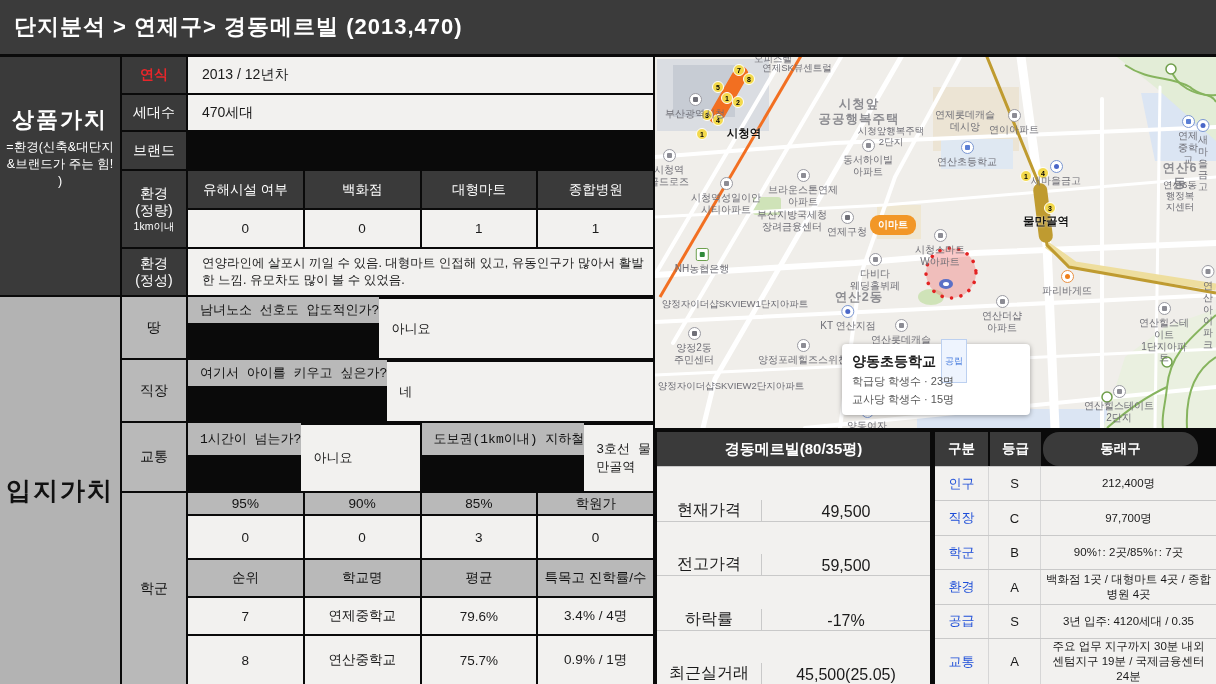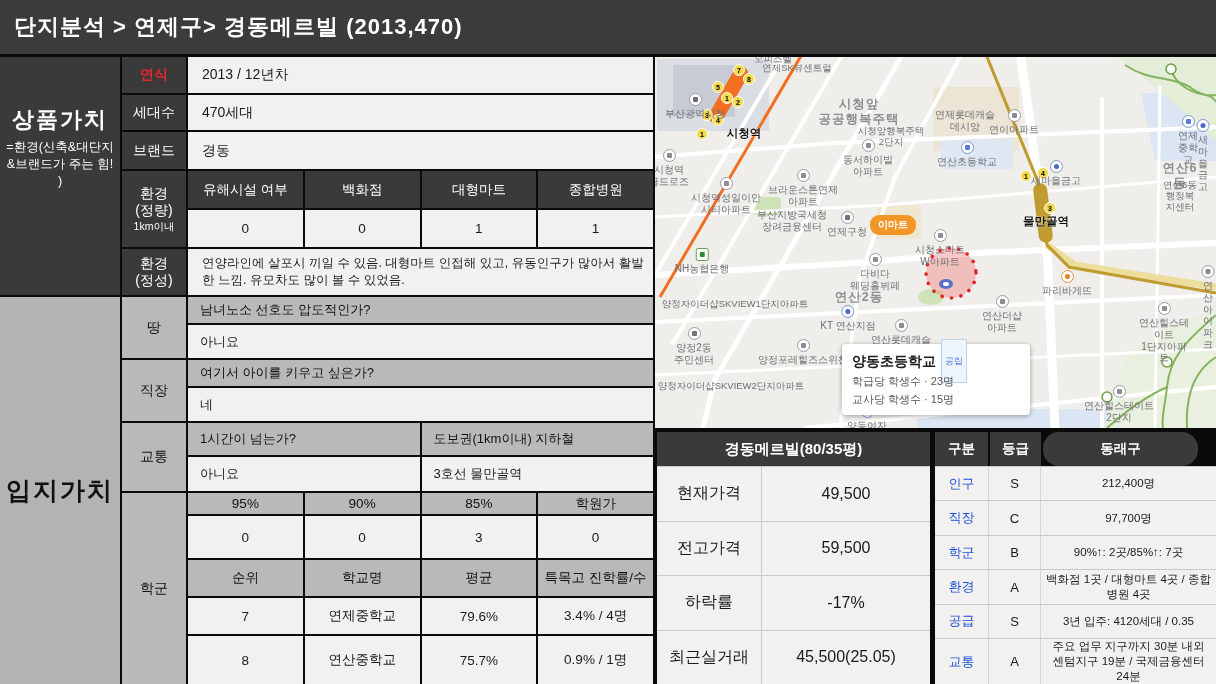--- a/index.html
+++ b/index.html
@@ -33,21 +33,21 @@
        padding-left:14px;font-size:14px;}
   .val.small{font-size:12.5px;line-height:1.4;padding-right:8px;}
   .stack{flex:1;display:flex;flex-direction:column;}
   .cells4{display:flex;margin-bottom:2px;}
   .cells4:last-child{margin-bottom:0;}
   .cells4 .c{flex:1;margin-right:2px;display:flex;align-items:center;justify-content:center;font-size:13.5px;}
   .cells4 .c:last-child{margin-right:0;}
   .c.darkc{background:#3a3a3a;color:#fff;}
   .c.grayc{background:#b9b9b9;color:#111;}
   .c.lightc{background:#f2f1ef;color:#1a1a1a;}
-  .qa{flex:1;display:flex;flex-direction:column;margin-right:2px;}
+  .qa{flex:1;display:flex;margin-right:2px;font-family:Liberation Mono, monospace;}
   .qa:last-child{margin-right:0;}
   .q{background:#b9b9b9;color:#111;display:flex;align-items:center;padding-left:12px;font-size:13px;}
   .a{flex:1;background:#f2f1ef;color:#1a1a1a;display:flex;align-items:center;padding-left:12px;font-size:13px;margin-top:2px;}
   
   .map{position:absolute;left:655px;top:57px;width:561px;height:371px;background:#f0eeea;overflow:hidden;}
   .map svg{position:absolute;left:0;top:0;}
   .ml{position:absolute;transform:translateX(-50%);font-size:10px;color:#6e6e76;
       text-align:center;white-space:pre-line;line-height:1.18;z-index:3;}
   .ml.plain{font-size:9.5px;white-space:nowrap;}
   .ml.district{font-size:12.5px;color:#8d8d92;font-weight:bold;letter-spacing:1px;}
@@ -70,21 +70,21 @@
   .sbox{position:absolute;left:187px;top:287px;width:168px;background:#fff;border-radius:4px;
         box-shadow:0 1px 5px rgba(0,0,0,.35);padding:8px 10px;z-index:5;}
   .sbox .nm{font-size:14px;font-weight:bold;color:#1c1c1c;display:inline;}
   .sbox .badge{font-size:9px;color:#4a7ede;border:1px solid #bcd0f0;background:#eef4fe;
         padding:16px 3px;margin-left:5px;vertical-align:2px;}
   .sbox .stat{font-size:11px;color:#555;margin-top:3px;}
   
   .tblhdr{height:34px;background:#3a3a3a;color:#fff;display:flex;align-items:center;
           justify-content:center;font-size:15px;font-weight:bold;}
   .price{position:absolute;left:657px;top:432px;width:273px;height:252px;display:flex;flex-direction:column;}
-  .price-row{flex:1;display:flex;background:#f2f1ef;border-top:1px solid #c9c9c9;}
+  .price-row{flex:1;display:flex;background:#f2f1ef;border-top:1px solid #c9c9c9;align-items:flex-end;}
   .price-lab{width:104px;border-right:1px solid #c9c9c9;display:flex;align-items:center;
              justify-content:center;font-size:16px;color:#1a1a1a;}
   .price-val{flex:1;display:flex;align-items:center;justify-content:center;font-size:16px;color:#1a1a1a;}
   .compare{position:absolute;left:935px;top:432px;width:281px;height:252px;display:flex;flex-direction:column;}
   .cmp-hrow{height:34px;display:flex;margin-bottom:0;}
   .cmp-hrow .h{background:#3a3a3a;color:#fff;display:flex;align-items:center;justify-content:center;
                font-size:13.5px;font-weight:bold;margin-right:2px;}
   .cmp-hrow .h:last-child{margin-right:18px;border-radius:16px;}
   .cmp-row{flex:1;display:flex;border-top:1px solid #c9c9c9;background:#f2f1ef;}
   .cmp-lab{width:53px;display:flex;align-items:center;justify-content:center;font-size:13px;color:#1d4ed8;border-right:1px solid #d6d6d6;}
@@ -113,21 +113,20 @@
               <span class="red">연식</span>
             </div>
           <div class="val">2013 / 12년차</div>
         </div>
         <div class="rrow" style="height:35px">
           <div class="lab dark">세대수</div>
           <div class="val">470세대</div>
         </div>
         <div class="rrow" style="height:37px">
           <div class="lab dark">브랜드</div>
-          <div class="val">경동</div>
         </div>
         <div class="rrow" style="flex:1">
           <div class="lab dark">
             <span>환경</span>
             <span>(정량)</span>
             <span class="sm">1km이내</span>
           </div>
           <div class="stack">
             <div class="cells4" style="height:37px">
               <div class="c darkc">유해시설 여부</div>

